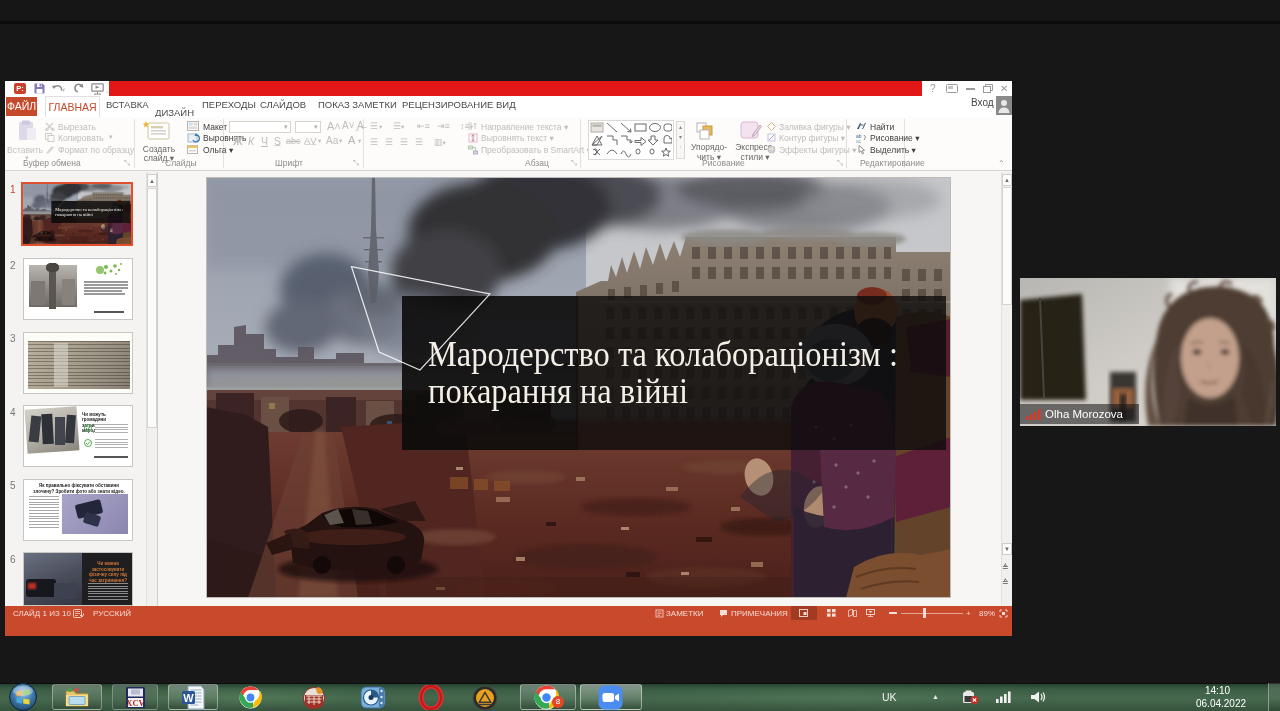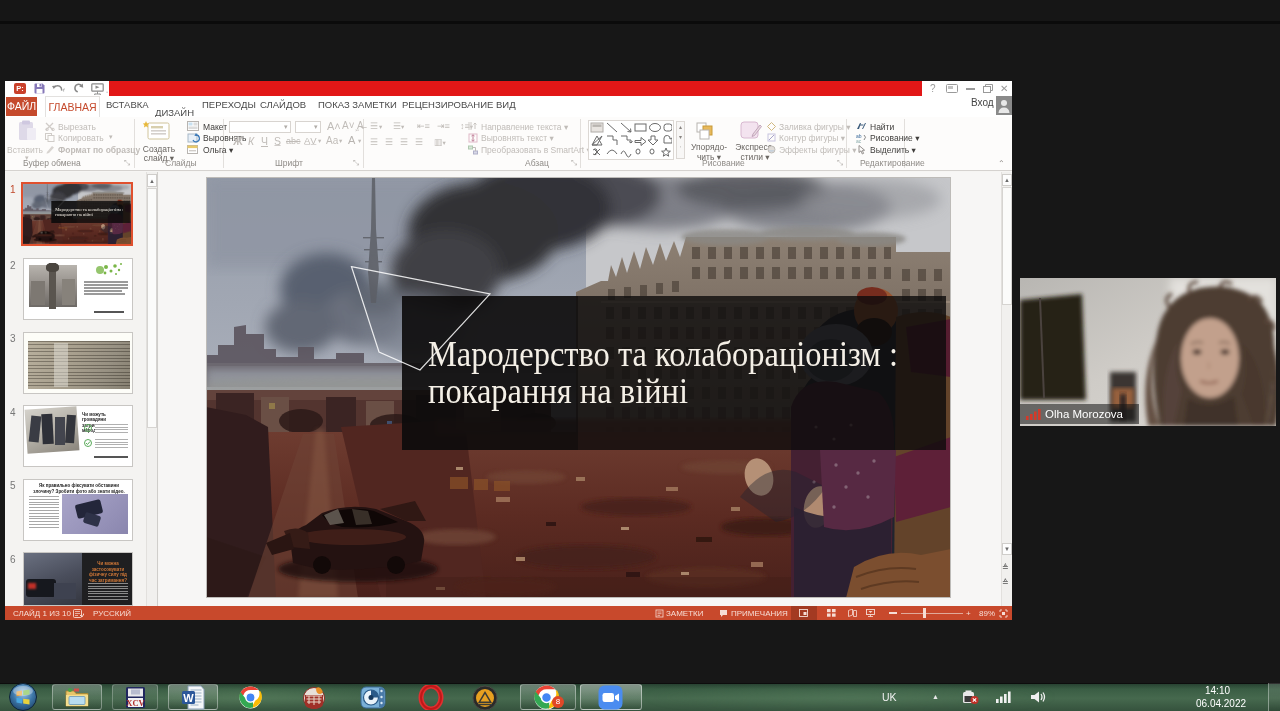--- a/index.html
+++ b/index.html
@@ -96,21 +96,21 @@
       <div class="abs" style="left:53px;top:5px;">Вырезать</div>
       <svg class="abs" style="left:40px;top:16px" width="10" height="9" viewBox="0 0 10 9">
           <rect x="0.5" y="0.5" width="6" height="6" fill="none" stroke="#d0ccc8"></rect>
           <rect x="3" y="2.5" width="6" height="6" fill="#fdfcfb" stroke="#d0ccc8"></rect>
         </svg>
       <div class="abs" style="left:53px;top:16px;">Копировать</div>
       <div class="abs" style="left:104px;top:16px;font-size:7px;">▾</div>
       <svg class="abs" style="left:40px;top:28px" width="10" height="9" viewBox="0 0 10 9">
           <path d="M2 7 L7 1 l2 1.5 L4 8 l-2.5 0.8 z" fill="#d8d4d0"></path>
         </svg>
-      <div class="abs" style="left:53px;top:28px;font-weight:bold;">Формат по образцу</div>
+      <div class="abs" style="left:53px;top:28px;">Формат по образцу</div>
       <div class="abs" style="left:18px;top:41px;width:80px;color:#8f8b87;">Буфер обмена</div>
       <div class="abs" style="left:119px;top:41px;color:#aaa6a2;font-size:7.5px;">⤡</div>
 
       <svg class="abs" style="left:138px;top:4px" width="28" height="24" viewBox="0 0 28 24">
           <rect x="5" y="2" width="21" height="16" rx="1.5" fill="#fff" stroke="#d0c49a" stroke-width="1"></rect>
           <rect x="8" y="5" width="12" height="2.4" fill="#d8cfae"></rect>
           <rect x="8" y="9" width="15" height="1.6" fill="#d4d0cc"></rect>
           <rect x="8" y="12" width="15" height="1.6" fill="#d4d0cc"></rect>
           <path d="M3 0 l1 2.2 2.2 0.3 -1.6 1.6 0.4 2.3 -2 -1.1 -2 1.1 0.4 -2.3 -1.6 -1.6 2.2 -0.3 z" fill="#e8b93c"></path>
         </svg>
@@ -739,21 +739,21 @@
       <rect x="0.5" y="0.5" width="744" height="420" fill="none" stroke="#bdbbb8" stroke-width="1"></rect>
     </svg>
 
     <div class="abs" style="left:996px;top:91px;width:11px;height:434px;background:#f1f0ee;border-left:1px solid #e2e0dd;"></div>
     <div class="abs" style="left:997px;top:93px;width:10px;height:12px;background:#fdfdfd;border:1px solid #cfcdca;color:#6a6a6a;font-size:6px;text-align:center;line-height:11px;">▲</div>
     <div class="abs" style="left:997px;top:106px;width:10px;height:118px;background:#fbfbfa;border:1px solid #d6d4d1;"></div>
     <div class="abs" style="left:997px;top:462px;width:10px;height:12px;background:#fdfdfd;border:1px solid #cfcdca;color:#6a6a6a;font-size:6px;text-align:center;line-height:11px;">▼</div>
     <div class="abs" style="left:997px;top:482px;color:#555;font-size:8px;">≜</div>
     <div class="abs" style="left:997px;top:497px;color:#555;font-size:8px;">≙</div>
 
-    <div class="abs" id="statusbar" style="left:0;top:525px;width:1007px;height:14px;background:#c8492c;color:#f6ddd5;font-size:8px;">
+    <div class="abs" id="statusbar" style="left:0;top:525px;width:1007px;height:30px;background:#c8492c;color:#f6ddd5;font-size:8px;">
       <div class="abs" style="left:8px;top:3px;">СЛАЙД 1 ИЗ 10</div>
       <svg class="abs" style="left:68px;top:2.5px" width="11" height="9" viewBox="0 0 11 9">
           <rect x="0.5" y="0.5" width="8" height="8" rx="1" fill="none" stroke="#f6ddd5" stroke-width="0.9"></rect>
           <path d="M2 2.5 h5 M2 4.5 h5 M2 6.5 h3" stroke="#f6ddd5" stroke-width="0.7"></path>
           <path d="M7 6 l2 2 3 -5" stroke="#f6ddd5" fill="none"></path>
         </svg>
       <div class="abs" style="left:88px;top:3px;">РУССКИЙ</div>
       <svg class="abs" style="left:650px;top:2.5px" width="9" height="9" viewBox="0 0 9 9">
           <rect x="1" y="1" width="7" height="7" fill="none" stroke="#f6ddd5" stroke-width="0.8"></rect>
           <path d="M2.5 3 h4 M2.5 4.7 h4 M2.5 6.4 h2.5" stroke="#f6ddd5" stroke-width="0.7"></path>

